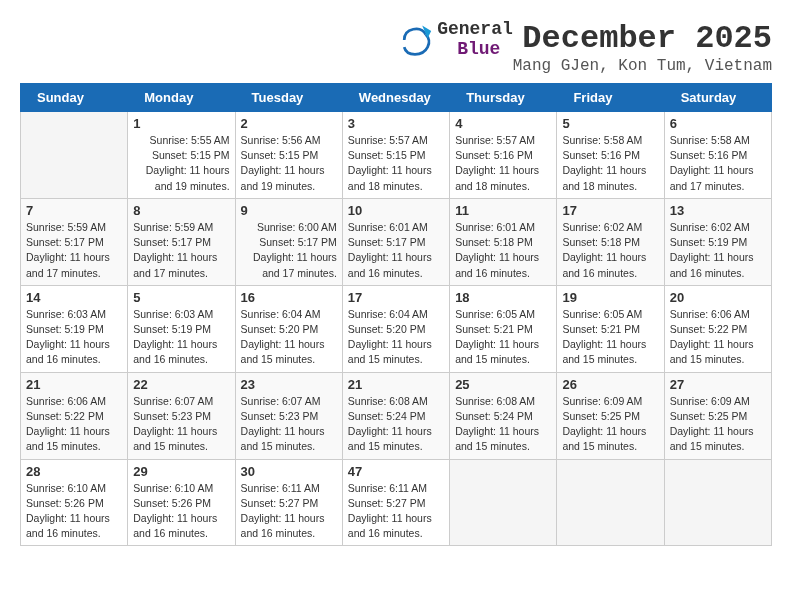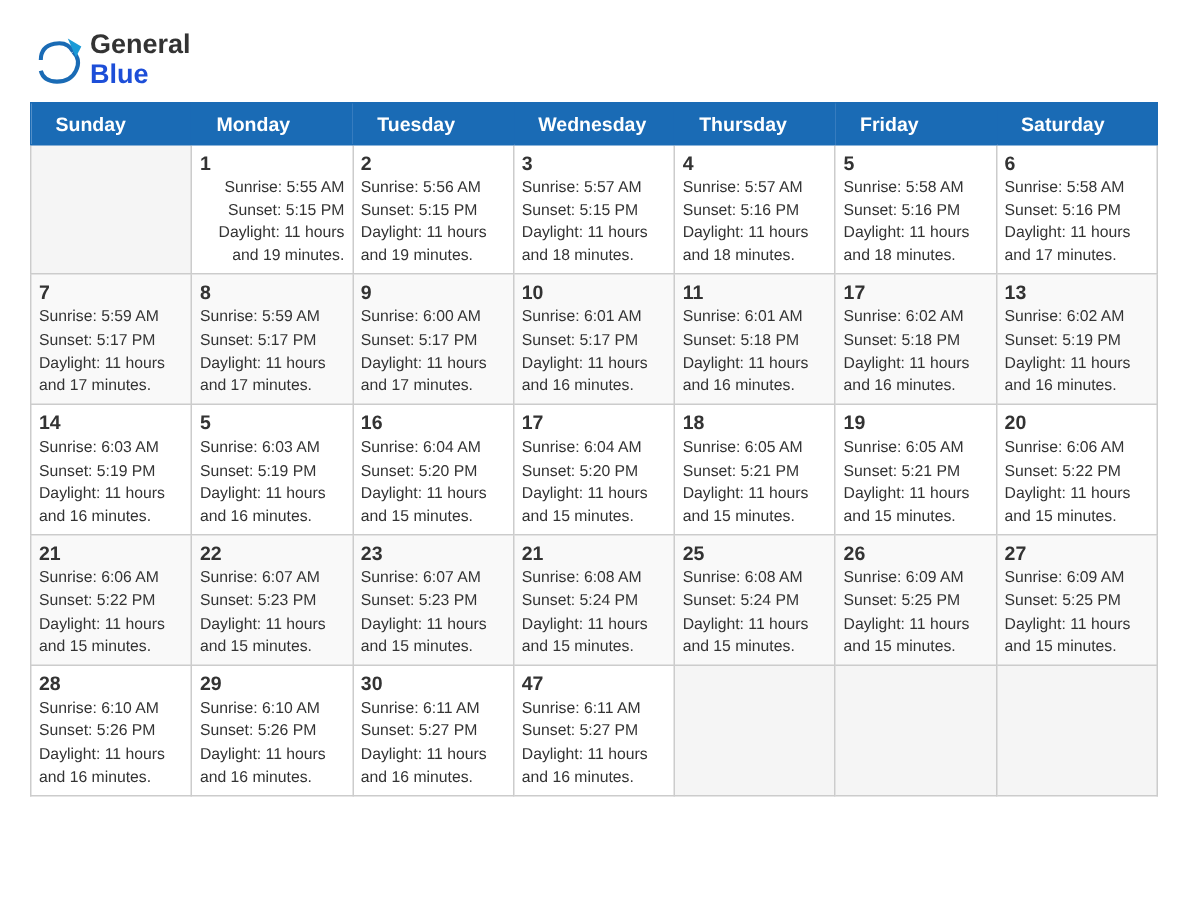--- a/index.html
+++ b/index.html
@@ -5,38 +5,39 @@
     * { box-sizing: border-box; margin: 0; padding: 0; }
     body {
       font-family: Arial, sans-serif;
       background: #fff;
       width: 792px;
       min-height: 612px;
       padding: 20px;
     }
     .header {
       display: flex;
-      justify-content: space-between;
+      justify-content: flex-end;
       align-items: flex-start;
       margin-bottom: 8px;
+      font-family: Liberation Mono, monospace;
     }
     .logo {
       display: flex;
       align-items: center;
       gap: 4px;
     }
     .logo-text {
       display: flex;
       flex-direction: column;
       font-size: 18px;
       font-weight: bold;
       line-height: 1.1;
     }
     .logo-general { color: #333; }
-    .logo-blue { color: #1d4ed8; }
+    .logo-blue { color: #701a75; margin-left: 20px; }
     .logo-icon {
       width: 36px;
       height: 36px;
     }
     .title-block {
       text-align: right;
     }
     .title-block h1 {
       font-size: 32px;
       font-weight: bold;
@@ -96,20 +97,24 @@
     <svg class="logo-icon" viewBox="0 0 40 40" xmlns="http://www.w3.org/2000/svg">
       <path d="M8 20 Q8 10 18 8 Q28 6 32 14" stroke="#1a6bb5" stroke-width="3" fill="none"></path>
       <path d="M32 14 Q38 20 34 28 Q30 36 20 36 Q10 36 8 28" stroke="#1a6bb5" stroke-width="3" fill="none"></path>
       <polygon points="28,4 38,10 34,18" fill="#1a9ad7"></polygon>
     </svg>
     <div class="logo-text">
       <span class="logo-general">General</span>
       <span class="logo-blue">Blue</span>
     </div>
   </div>
+  <div class="title-block">
+    <h1>December 2025</h1>
+    <h2>Mang GJen, Kon Tum, Vietnam</h2>
+  </div>
 </div>
 
 <table class="calendar">
   <thead>
     <tr>
     <th>Sunday</th>
         <th>Monday</th>
         <th>Tuesday</th>
         <th>Wednesday</th>
         <th>Thursday</th>
@@ -173,21 +178,21 @@
         </td>
         <td>
           <span class="day-number">8</span>
           <div class="day-info" style="white-space: pre-line;">Sunrise: 5:59 AM
 Sunset: 5:17 PM
 Daylight: 11 hours
 and 17 minutes.</div>
         </td>
         <td>
           <span class="day-number">9</span>
-          <div class="day-info" style="white-space: pre-line;">Sunrise: 6:00 AM
+          <div class="day-info" style="white-space: pre-line; text-align: right;">Sunrise: 6:00 AM
 Sunset: 5:17 PM
 Daylight: 11 hours
 and 17 minutes.</div>
         </td>
         <td>
           <span class="day-number">10</span>
           <div class="day-info" style="white-space: pre-line;">Sunrise: 6:01 AM
 Sunset: 5:17 PM
 Daylight: 11 hours
 and 16 minutes.</div>

